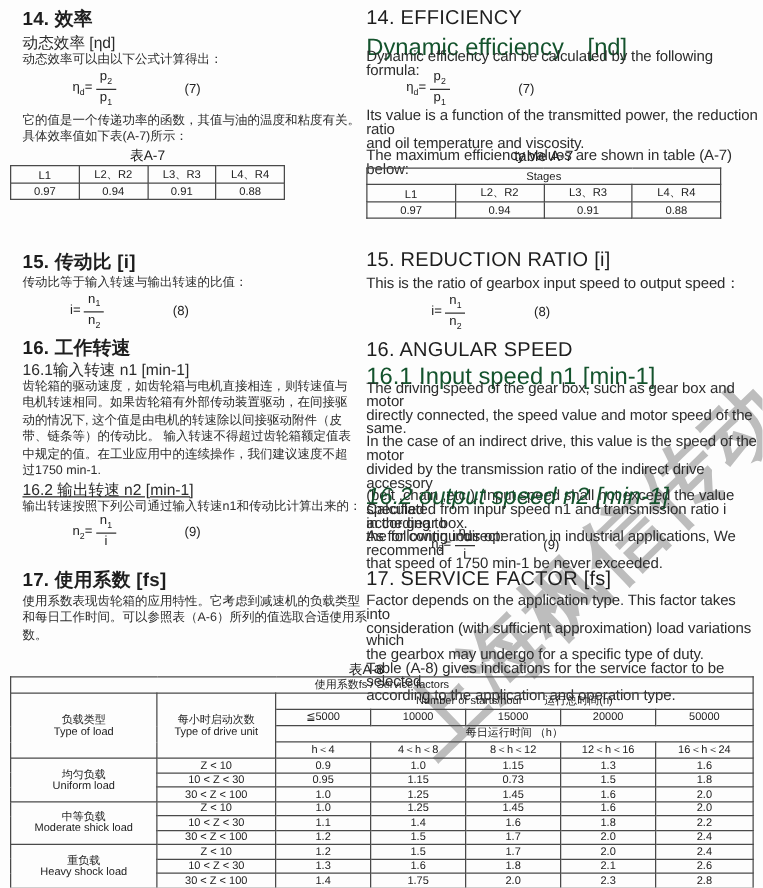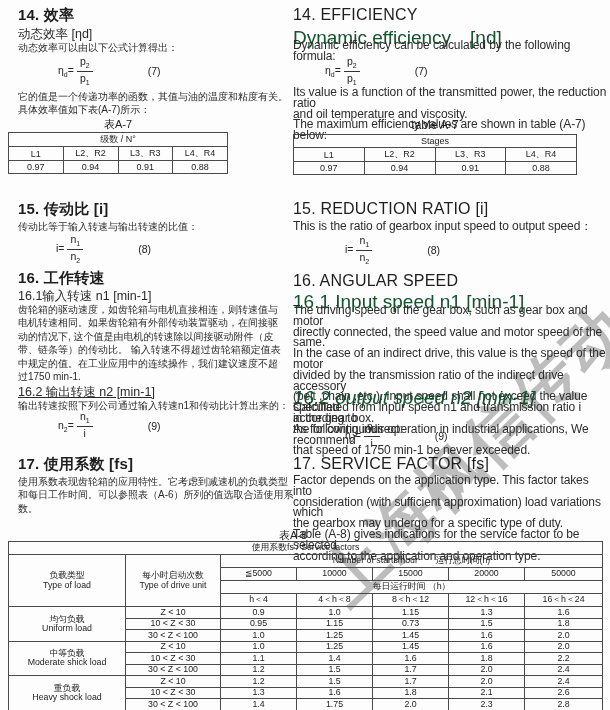--- a/index.html
+++ b/index.html
@@ -63,23 +63,20 @@
     </span>
     <span class="ftag">(7)</span>
   </div>
 
   <div class="abs body-zh" style="left:18px;top:90px;width:292px;">它的值是一个传递功率的函数，其值与油的温度和粘度有关。
 具体效率值如下表(A-7)所示：</div>
   <div class="abs cap" style="left:8px;top:117px;width:220px;">表A-7</div>
 
   <table class="a7" style="left:8px;top:132px;width:220px;">
     <tbody>
-      <tr class="h">
-          <td colspan="4">级数  / N°</td>
-        </tr>
       <tr>
           <td>L1</td>
           <td>L2、R2</td>
           <td>L3、R3</td>
           <td>L4、R4</td>
         </tr>
       <tr>
           <td>0.97</td>
           <td>0.94</td>
           <td>0.91</td>

